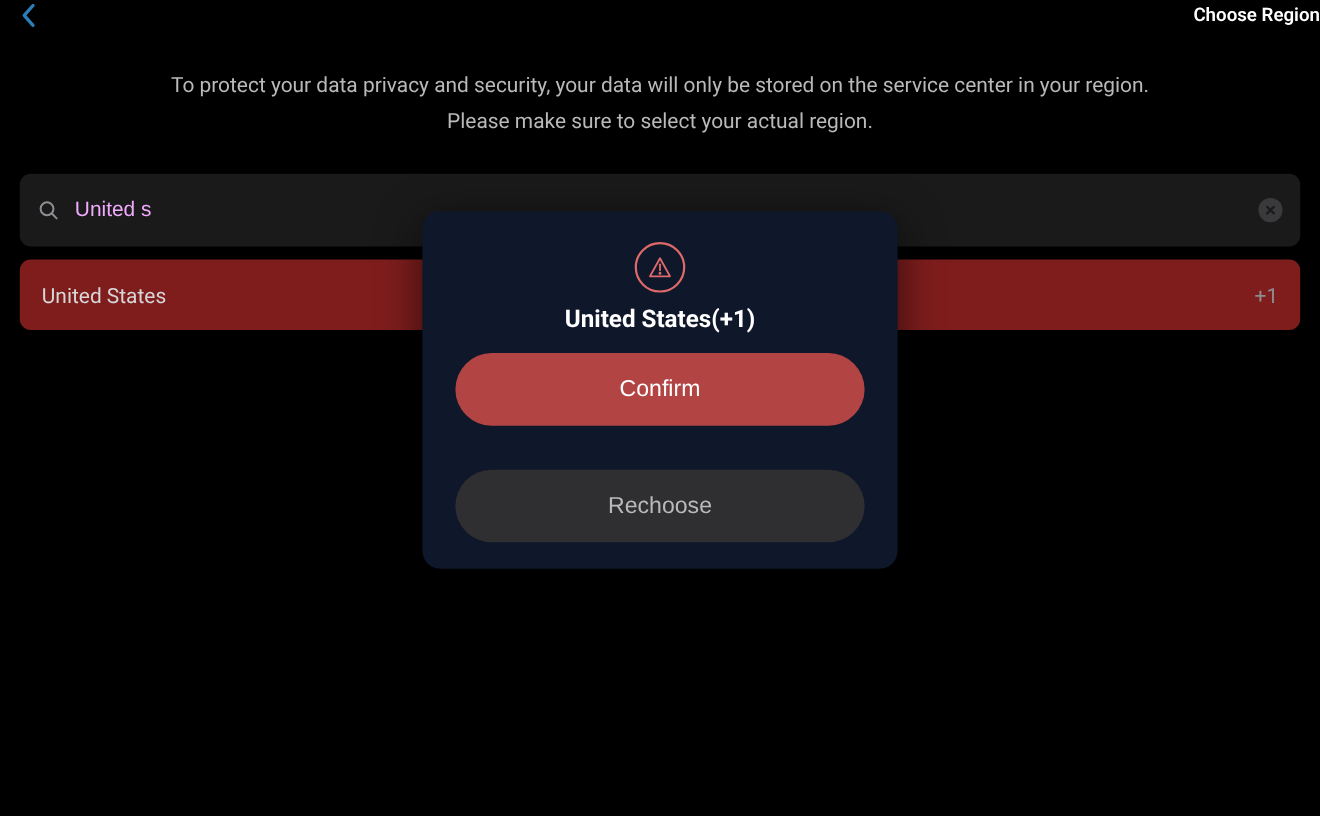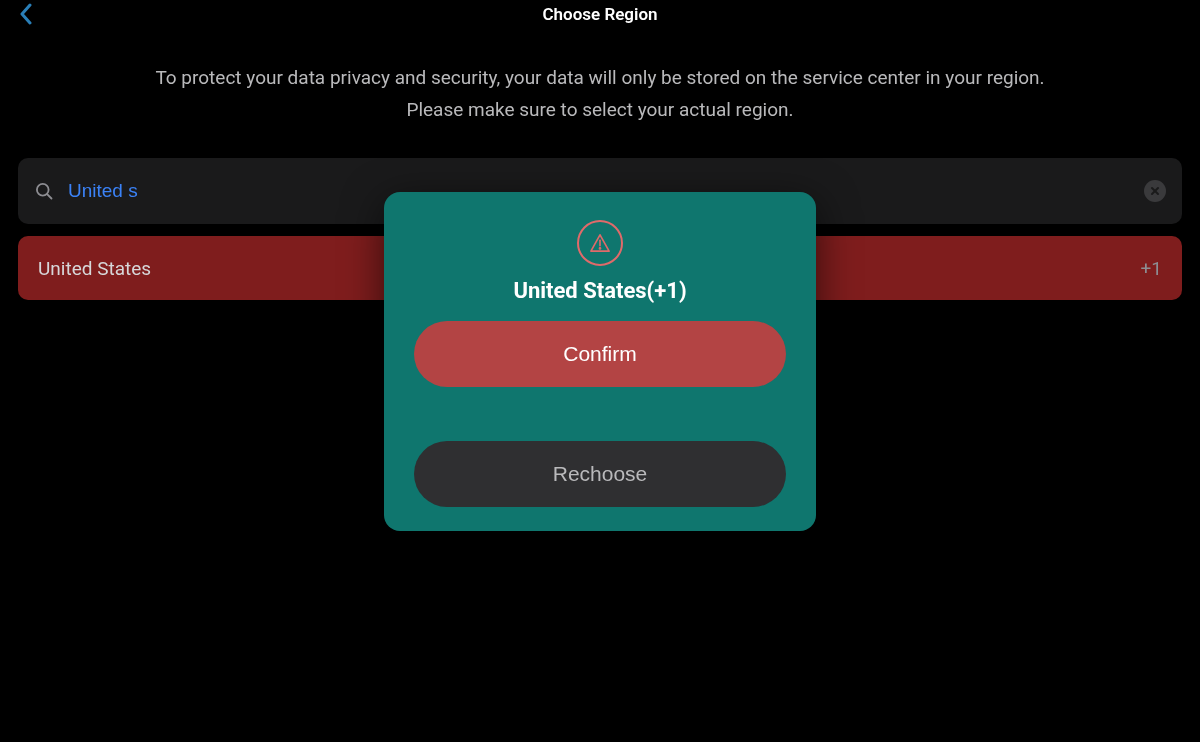--- a/index.html
+++ b/index.html
@@ -10,21 +10,21 @@
     font-family: -apple-system, BlinkMacSystemFont, "Segoe UI", Roboto, Helvetica, Arial, sans-serif;
     color: #fff;
     overflow: hidden;
     position: relative;
   }
   .header {
     position: relative;
     height: 28px;
     display: flex;
     align-items: center;
-    justify-content: center;
+    justify-content: flex-end;
   }
   .back-btn {
     position: absolute;
     left: 14px;
     top: 2px;
     width: 24px;
     height: 24px;
     display: flex;
     align-items: center;
     justify-content: center;
@@ -57,21 +57,21 @@
     color: #8d8d92;
     display: flex;
     align-items: center;
     margin-right: 14px;
   }
   .search-input {
     flex: 1;
     background: transparent;
     border: none;
     outline: none;
-    color: #3b82f6;
+    color: #f0abfc;
     font-size: 19px;
   }
   .clear-btn {
     width: 22px;
     height: 22px;
     border-radius: 50%;
     background: #3a3a3c;
     display: flex;
     align-items: center;
     justify-content: center;
@@ -90,21 +90,21 @@
     color: #d7d7d9;
     font-size: 19px;
     cursor: pointer;
   }
   .result-code { color: #8d8d92; }
   .modal {
     position: absolute;
     left: 384px;
     top: 192px;
     width: 432px;
-    background: #0f766e;
+    background: #0f172a;
     border-radius: 16px;
     padding: 28px 24px 24px 24px;
     display: flex;
     flex-direction: column;
     align-items: center;
     box-shadow: 0 10px 40px rgba(0,0,0,0.6);
   }
   .warn-circle {
     width: 46px;
     height: 46px;
@@ -138,21 +138,20 @@
     display: flex;
     align-items: center;
     justify-content: center;
     font-size: 21px;
     cursor: pointer;
     border: none;
   }
   .btn-confirm {
     background: #b34444;
     color: #fff;
-    margin-bottom: 14px;
   }
   .btn-rechoose {
     background: #2f2f31;
     color: #b9b9bb;
     margin-top: 40px;
   }
 </style>
 </head>
 <body>
 

